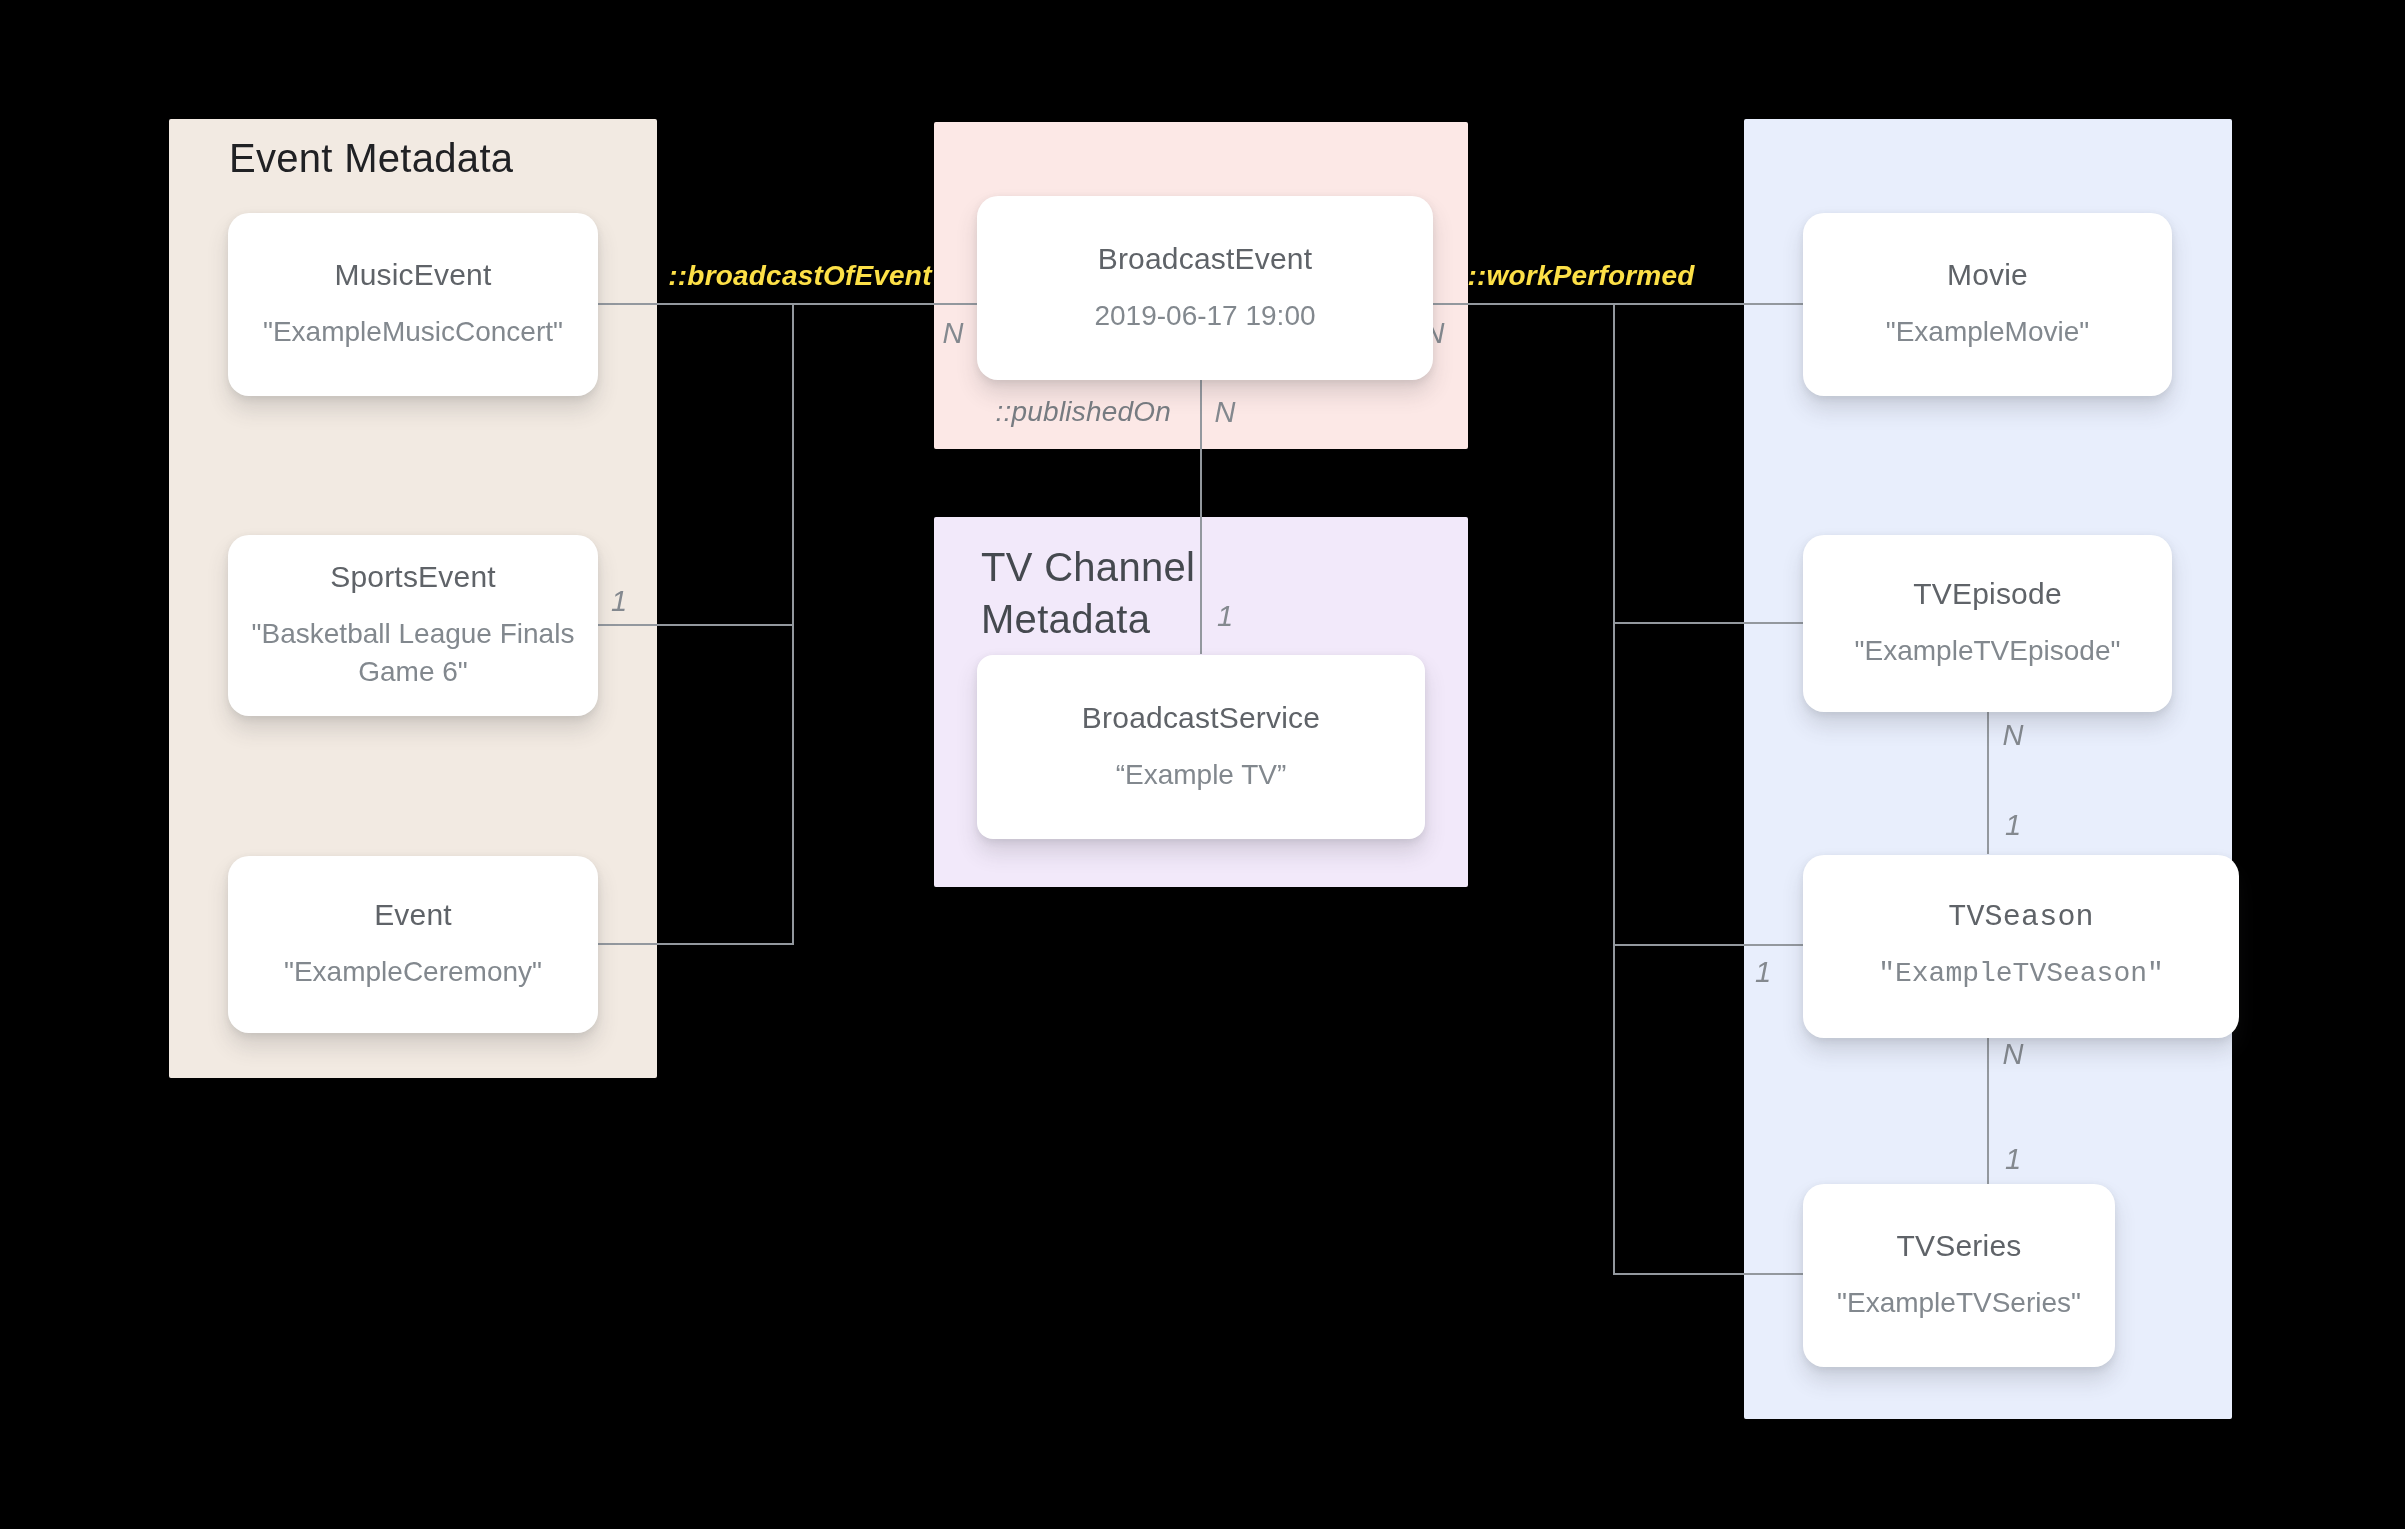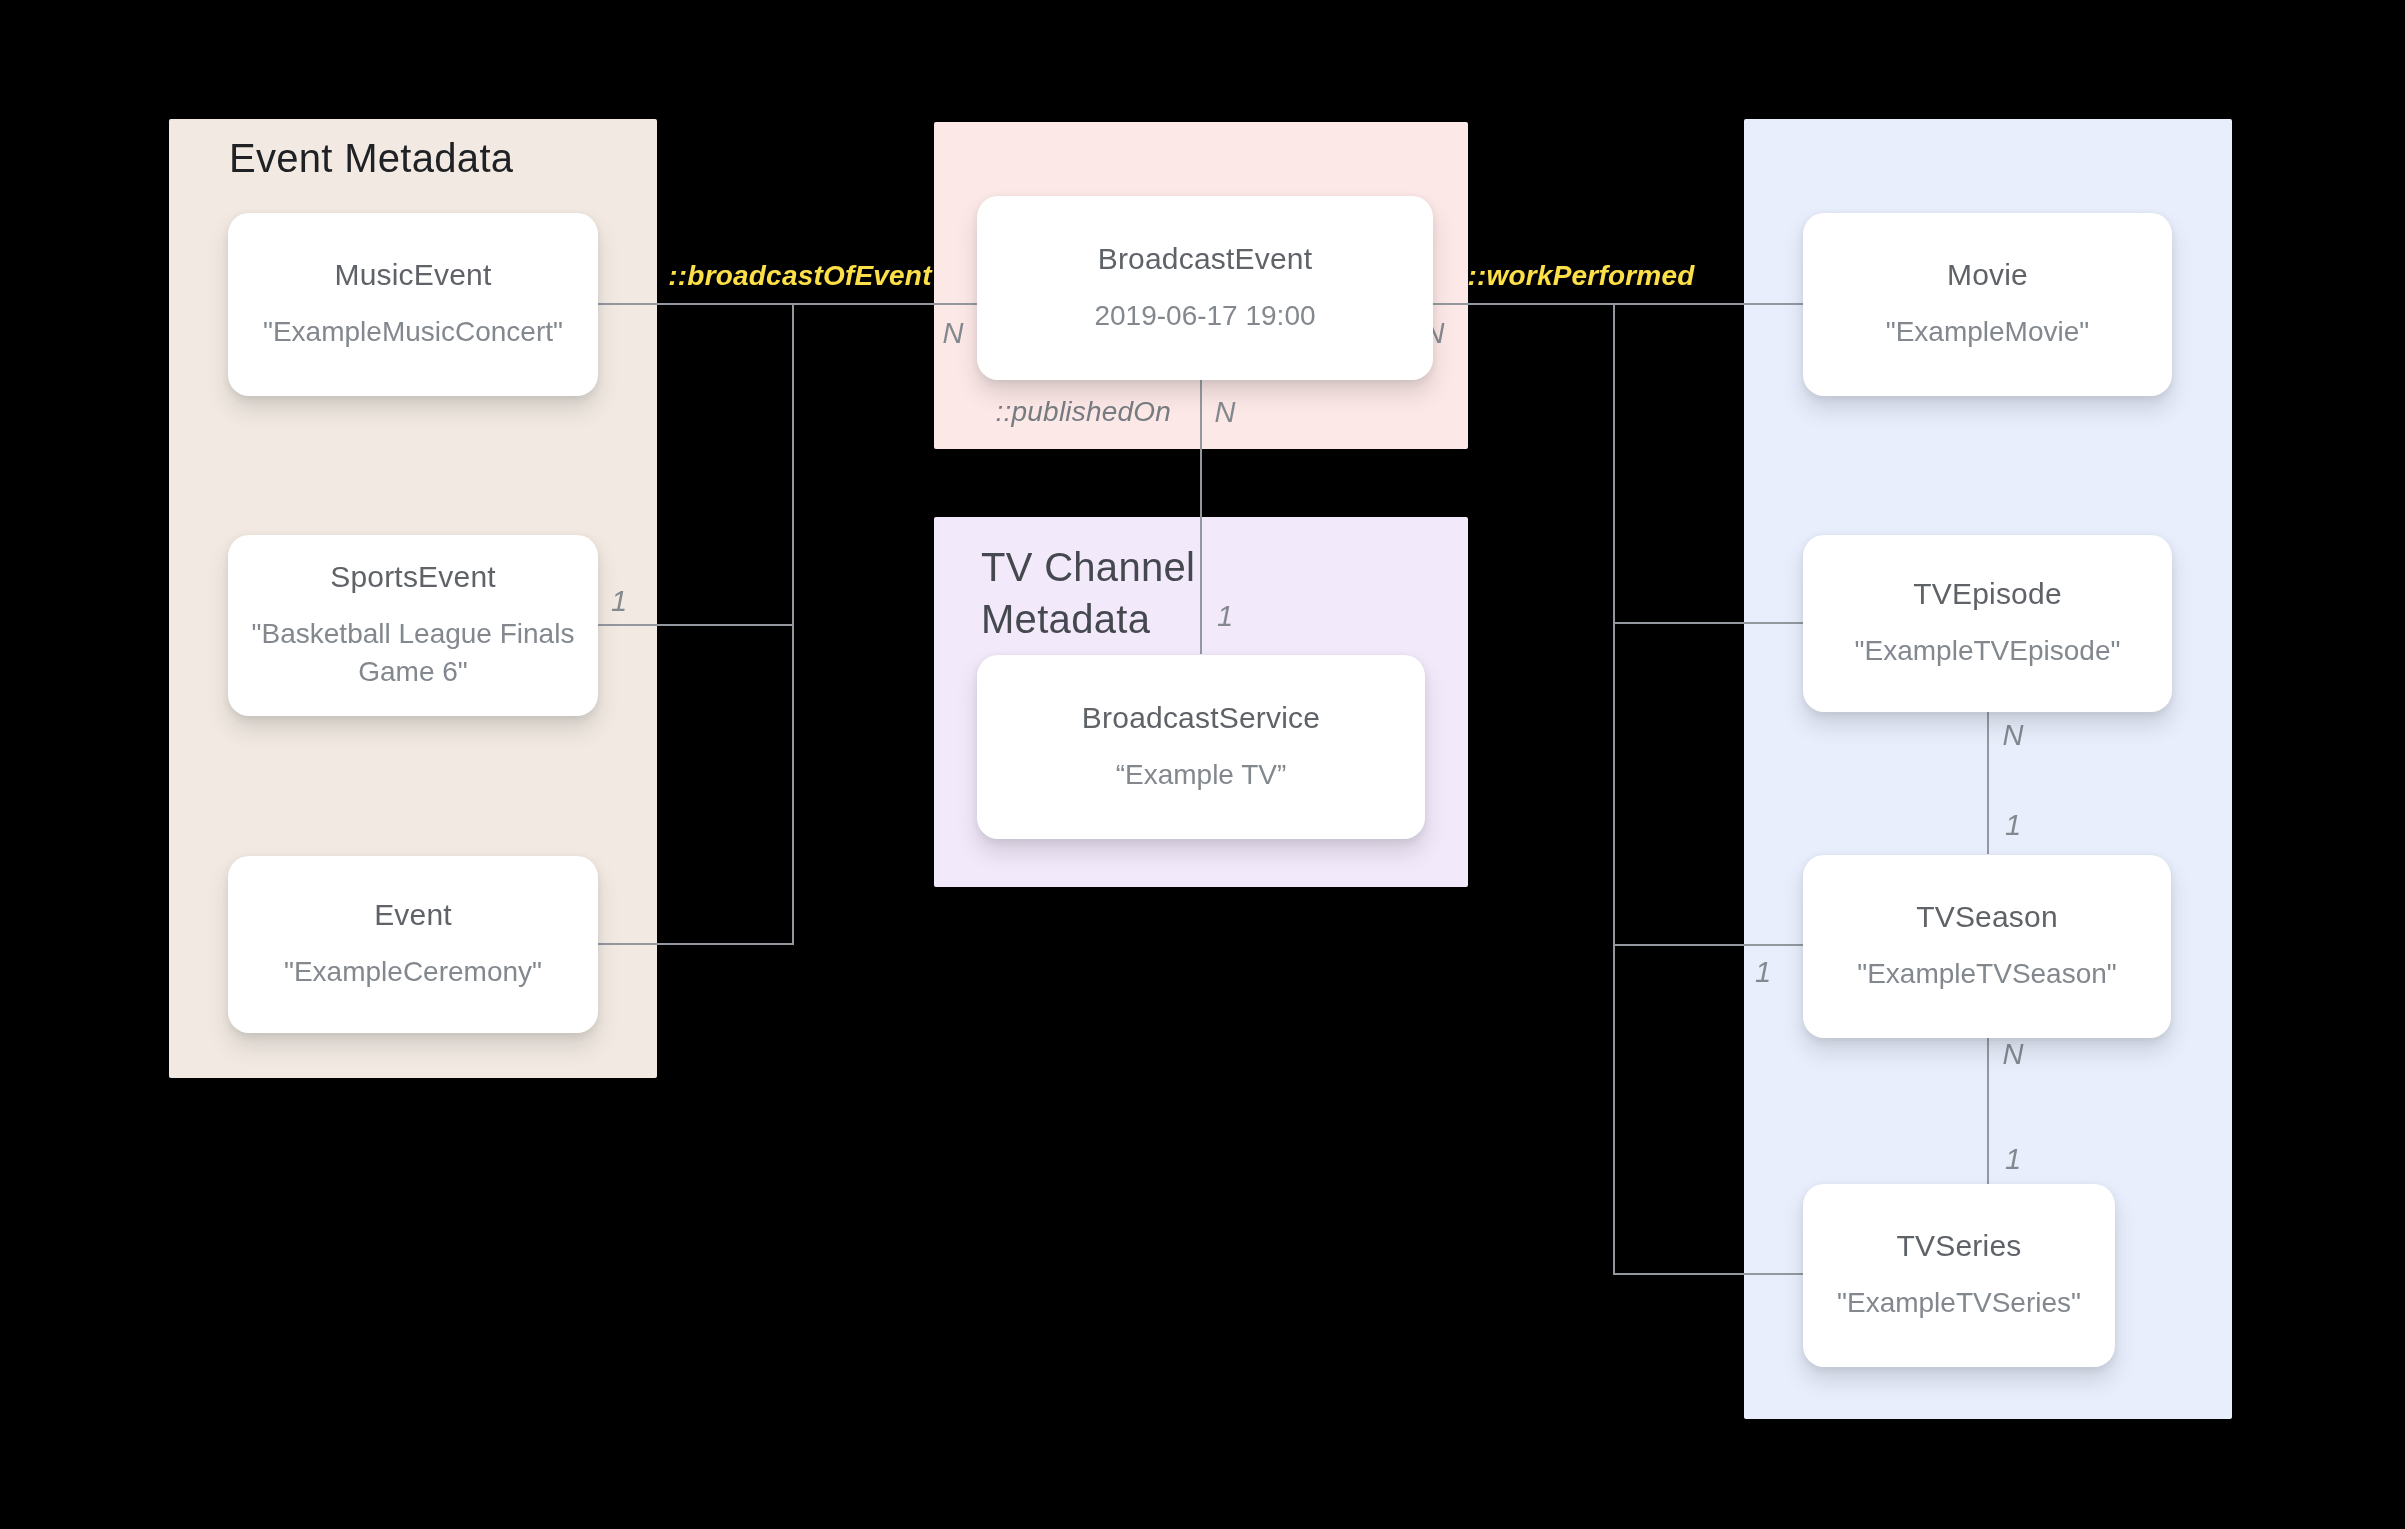--- a/index.html
+++ b/index.html
@@ -163,36 +163,36 @@
   <div class="node" style="left:228px; top:856px; width:370px; height:177px;">
     <div class="node-title">Event</div>
     <div class="node-value">"ExampleCeremony"</div>
   </div>
 
   <div class="node" style="left:977px; top:196px; width:456px; height:184px;">
     <div class="node-title">BroadcastEvent</div>
     <div class="node-value">2019-06-17 19:00</div>
   </div>
 
-  <div class="node" style="left:977px; top:655px; width:448px; height:184px;">
+  <div class="node" style="left:977px; top:655px; width:448px; height:184px;border-radius:16px;">
     <div class="node-title">BroadcastService</div>
     <div class="node-value">“Example TV”</div>
   </div>
 
   <div class="node" style="left:1803px; top:213px; width:369px; height:183px;">
     <div class="node-title">Movie</div>
     <div class="node-value">"ExampleMovie"</div>
   </div>
 
   <div class="node" style="left:1803px; top:535px; width:369px; height:177px;">
     <div class="node-title">TVEpisode</div>
     <div class="node-value">"ExampleTVEpisode"</div>
   </div>
 
-  <div class="node" style="left:1803px; top:855px; width:368px; height:183px;">
+  <div class="node" style="left:1803px; top:855px; width:436px; height:183px;font-family:Liberation Mono, monospace;">
     <div class="node-title">TVSeason</div>
     <div class="node-value">"ExampleTVSeason"</div>
   </div>
 
   <div class="node" style="left:1803px; top:1184px; width:312px; height:183px;">
     <div class="node-title">TVSeries</div>
     <div class="node-value">"ExampleTVSeries"</div>
   </div>
 
 </div>

